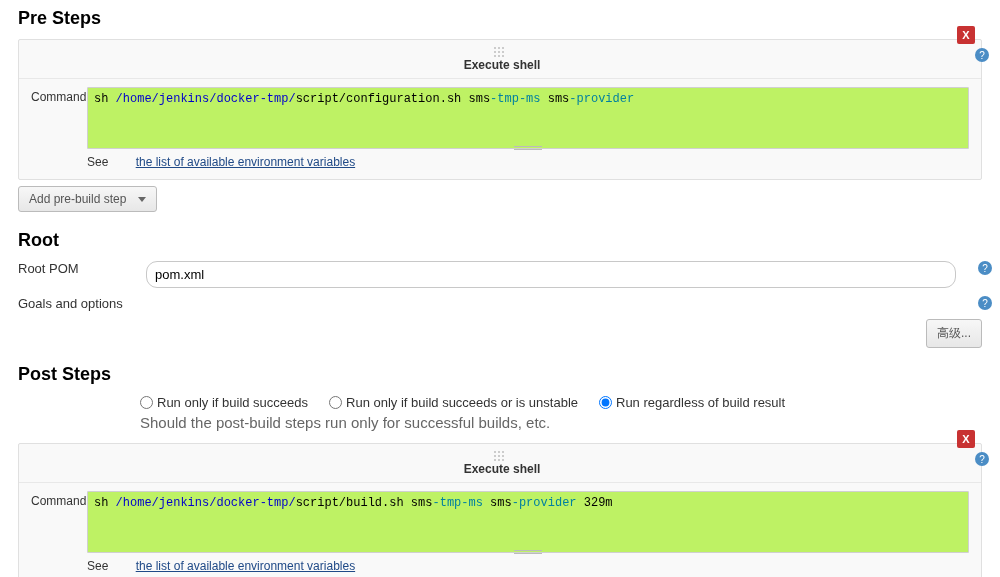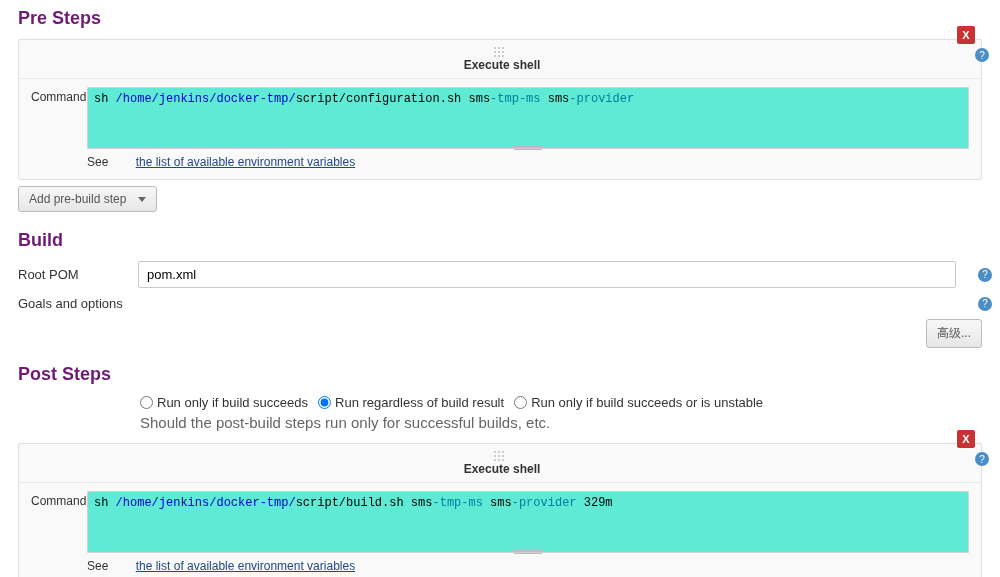--- a/index.html
+++ b/index.html
@@ -1,42 +1,42 @@
 <!DOCTYPE html>
 <html><head>
   <meta charset="utf-8">
   <style>
     * { box-sizing: border-box; margin: 0; padding: 0; }
     body { font-family: Arial, Helvetica, sans-serif; font-size: 13px; color: #333; background: #fff; width: 1000px; }
-    .section-title { font-size: 18px; font-weight: bold; color: #701a75; padding: 8px 18px 6px; }
+    .section-title { font-size: 18px; font-weight: bold; color: #000000; padding: 8px 18px 6px; }
     .panel { border: 1px solid #e0e0e0; margin: 4px 18px 6px; background: #f9f9f9; border-radius: 2px; }
     .panel-header { display: flex; align-items: center; padding: 6px 6px 6px 10px; position: relative; border-bottom: 1px solid #e8e8e8; flex-direction: column; }
     .grip { width: 12px; height: 12px; background-image: radial-gradient(circle, #ccc 1px, transparent 1px); background-size: 4px 4px; background-position: 0 0; margin-right: 6px; }
     .panel-title { font-weight: bold; font-size: 12px; }
     .close-x { position: absolute; right: 6px; top: -14px; width: 18px; height: 18px; background: #c83232; color: #fff; display: flex; align-items: center; justify-content: center; font-weight: bold; font-size: 11px; border-radius: 2px; cursor: pointer; }
     .help-icon { position: absolute; right: -8px; top: 8px; width: 14px; height: 14px; border-radius: 50%; background: #4b8dc5; color: #fff; display: flex; align-items: center; justify-content: center; font-size: 10px; cursor: pointer; }
     .panel-body { padding: 8px 12px 10px; }
     .row { display: flex; align-items: flex-start; margin-bottom: 4px; justify-content: center; }
     .row-label { width: 56px; font-size: 12px; color: #333; padding-top: 3px; flex-shrink: 0; }
-    .command-area { flex: 1; border: 1px solid #d0d0d0; background: #5eead4; padding: 4px 6px; min-height: 62px; font-family: "Courier New", monospace; font-size: 12px; position: relative; border-radius: 1px; }
+    .command-area { flex: 1; border: 1px solid #d0d0d0; background: #bef264; padding: 4px 6px; min-height: 62px; font-family: "Courier New", monospace; font-size: 12px; position: relative; border-radius: 1px; }
     .command-area .resize-grip { position: absolute; bottom: -2px; left: 50%; transform: translateX(-50%); width: 28px; height: 4px; border-top: 1px solid #bbb; border-bottom: 1px solid #bbb; }
     .cmd-path { color: #0000cc; }
     .cmd-plain { color: #000; }
     .cmd-kw { color: #0080a0; }
     .see-line { margin-left: 56px; font-size: 12px; color: #333; margin-top: 6px; }
     .see-line a { color: #204a87; text-decoration: underline; margin-left: 24px; }
     .btn { background: linear-gradient(#f7f7f7, #e7e7e7); border: 1px solid #bbb; border-radius: 3px; padding: 5px 10px; font-size: 12px; color: #555; cursor: pointer; display: inline-flex; align-items: center; gap: 12px; }
     .btn .caret { width: 0; height: 0; border-left: 4px solid transparent; border-right: 4px solid transparent; border-top: 5px solid #666; }
     .btn-wrap { margin: 6px 18px 10px; }
-    .form-row { display: flex; align-items: center; padding: 4px 18px; position: relative; }
+    .form-row { display: flex; padding: 4px 18px; position: relative; gap: 8px; }
     .form-label { width: 120px; font-size: 13px; color: #333; }
-    .text-input { flex: 1; border: 1px solid #c8c8c8; padding: 5px 8px; font-size: 13px; font-family: Arial; border-radius: 2px; margin-right: 26px; }
+    .text-input { flex: 1; border: 1px solid #c8c8c8; padding: 5px 8px; font-size: 13px; font-family: Arial; border-radius: 11px; margin-right: 26px; }
     .form-help { position: absolute; right: 8px; width: 14px; height: 14px; border-radius: 50%; background: #4b8dc5; color: #fff; display: flex; align-items: center; justify-content: center; font-size: 10px; cursor: pointer; }
     .right-btn-row { display: flex; justify-content: flex-end; padding: 4px 18px 8px; }
-    .radio-row { display: flex; align-items: center; gap: 2px; padding: 4px 18px 2px 140px; font-size: 13px; flex-wrap: wrap; }
+    .radio-row { display: flex; align-items: center; gap: 13px; padding: 4px 18px 2px 140px; font-size: 13px; flex-wrap: wrap; }
     .radio-item { display: flex; align-items: center; gap: 4px; margin-right: 8px; }
     .radio-item input { margin: 0; }
     .hint-text { padding: 2px 18px 8px 140px; font-size: 15px; color: #666; }
   </style>
 </head>
 <body>
 
 <div class="section-title">Pre Steps</div>
 
 <div class="panel" style="position:relative;">
@@ -60,21 +60,21 @@
   </div>
 </div>
 
 <div class="btn-wrap">
   <button class="btn">
     <span>Add pre-build step</span>
     <span class="caret"></span>
   </button>
 </div>
 
-<div class="section-title">Build</div>
+<div class="section-title">Root</div>
 
 <div class="form-row">
   <div class="form-label">Root POM</div>
   <input type="text" class="text-input" value="pom.xml" style="">
   <div class="form-help">?</div>
 </div>
 
 <div class="form-row">
   <div class="form-label">Goals and options</div>
   <div class="form-help">?</div>
@@ -85,26 +85,26 @@
 </div>
 
 <div class="section-title">Post Steps</div>
 
 <div class="radio-row">
   <label class="radio-item">
     <input type="radio" name="postcond" style="">
     <span>Run only if build succeeds</span>
   </label>
   <label class="radio-item">
+    <input type="radio" name="postcond" style="">
+    <span>Run only if build succeeds or is unstable</span>
+  </label>
+  <label class="radio-item">
     <input type="radio" name="postcond" checked="" style="">
     <span>Run regardless of build result</span>
-  </label>
-  <label class="radio-item">
-    <input type="radio" name="postcond" style="">
-    <span>Run only if build succeeds or is unstable</span>
   </label>
 </div>
 <div class="hint-text">Should the post-build steps run only for successful builds, etc.</div>
 
 <div class="panel" style="position:relative;">
   <div class="close-x">X</div>
   <div class="help-icon">?</div>
   <div class="panel-header">
     <div class="grip"></div>
     <div class="panel-title">Execute shell</div>

